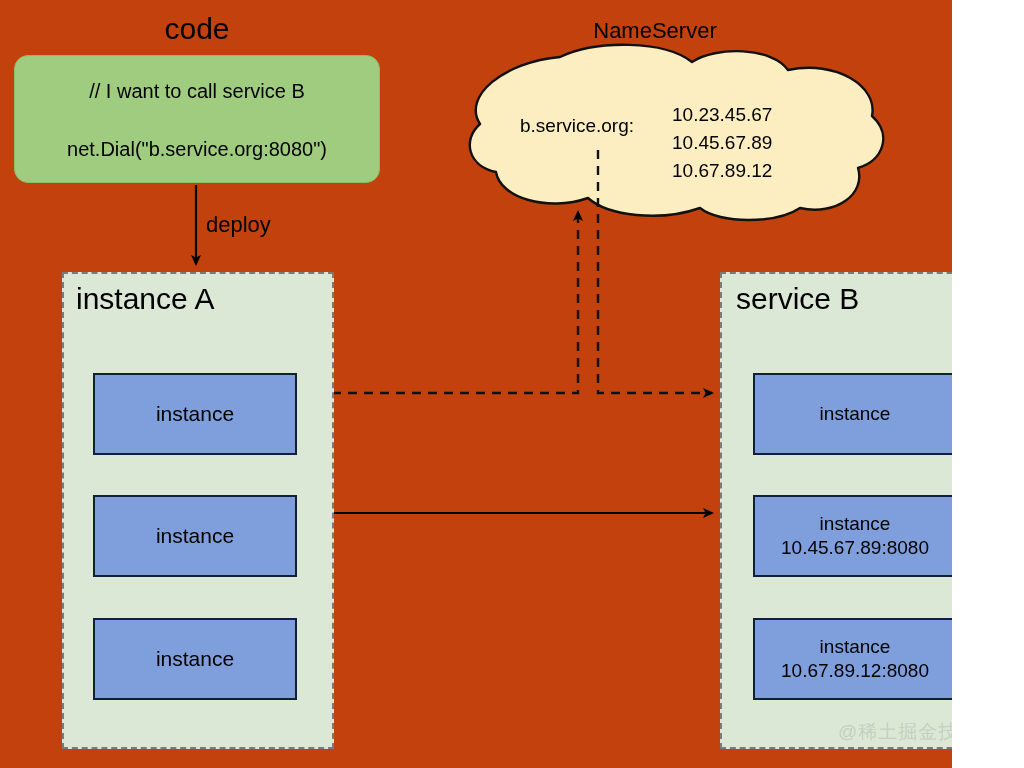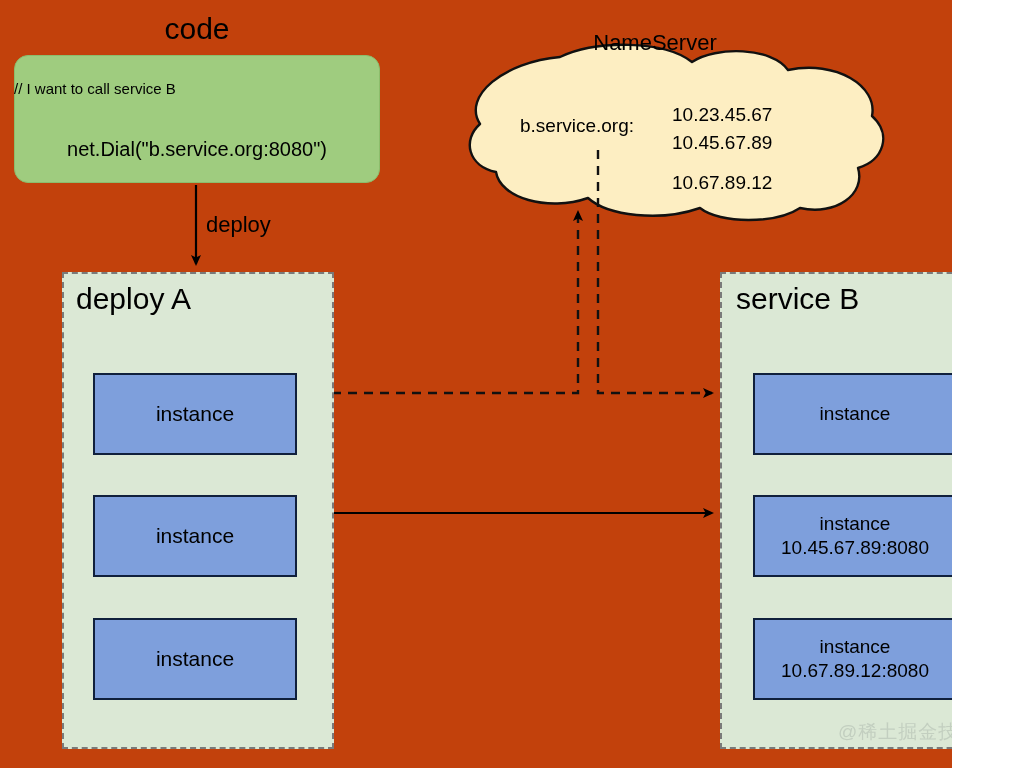--- a/index.html
+++ b/index.html
@@ -43,53 +43,53 @@
     left: 14px; top: 55px;
     width: 366px; height: 128px;
     background: #9fcc7f;
     border: 1px solid #8bbd6c;
     border-radius: 14px;
     box-sizing: border-box;
   }
   #code-line-1 {
     left: 14px; top: 80px;
     width: 366px;
-    font-size: 15px;
+    text-align: center;
+    font-size: 20px;
   }
   #code-line-2 {
     left: 14px; top: 138px;
     width: 366px;
     text-align: center;
     font-size: 20px;
   }
   #deploy-label {
     left: 206px; top: 212px;
     font-size: 22px;
   }
 
   
   #ns-title {
     left: 530px; top: 18px;
     width: 250px;
     text-align: center;
     font-size: 22px;
-    margin-top: 12px;
   }
   #ns-domain {
     left: 520px; top: 126px;
     font-size: 19px;
     transform: translateY(-50%);
   }
   .ns-ip {
     left: 672px;
     font-size: 19px;
   }
   #ns-ip-0 { top: 104px; }
   #ns-ip-1 { top: 132px; }
-  #ns-ip-2 { top: 160px; margin-top: 12px; }
+  #ns-ip-2 { top: 160px; }
 
   
   .service-box {
     position: absolute;
     background: #dbe8d5;
     border: 2px dashed #7a7a7a;
     box-sizing: border-box;
   }
   #service-a-box { left: 62px;  top: 272px; width: 272px; height: 477px; }
   #service-b-box { left: 720px; top: 272px; width: 272px; height: 477px; }
@@ -174,21 +174,21 @@
 
   <div class="lbl" id="deploy-label">deploy</div>
 
   <div class="lbl" id="ns-title">NameServer</div>
   <div class="lbl" id="ns-domain">b.service.org:</div>
   <div class="lbl ns-ip" id="ns-ip-0">10.23.45.67</div>
   <div class="lbl ns-ip" id="ns-ip-1">10.45.67.89</div>
   <div class="lbl ns-ip" id="ns-ip-2">10.67.89.12</div>
 
   <div class="service-box" id="service-a-box"></div>
-  <div class="service-title" id="service-a-title">deploy A</div>
+  <div class="service-title" id="service-a-title">instance A</div>
 
   <div class="instance-box a row-0">
     <span>instance</span>
   </div>
   <div class="instance-box a row-1">
     <span>instance</span>
   </div>
   <div class="instance-box a row-2">
     <span>instance</span>
   </div>

